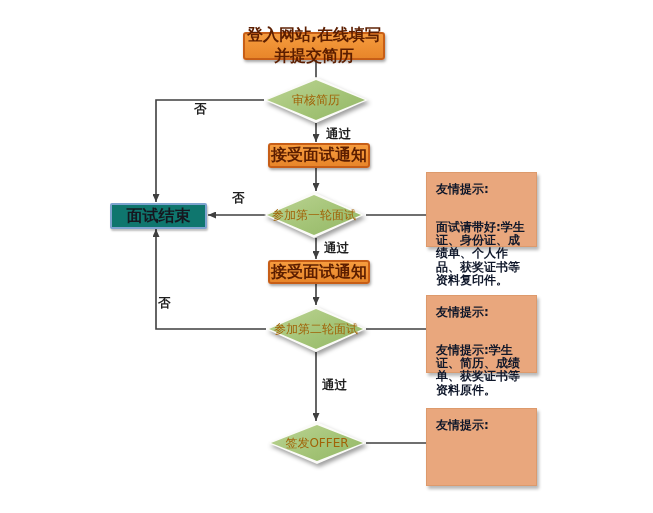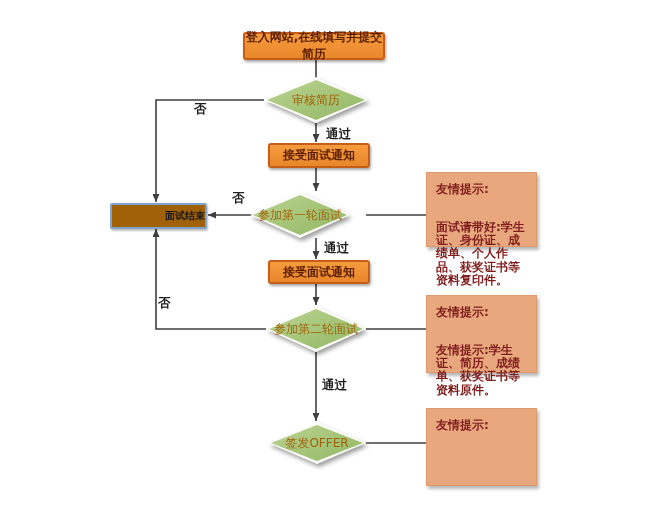--- a/index.html
+++ b/index.html
@@ -4,35 +4,35 @@
 <style>
   html,body{margin:0;padding:0;background:#fff;}
   body{font-family:"DejaVu Sans","Liberation Sans",sans-serif;}
   #canvas{position:relative;width:653px;height:513px;background:#fff;overflow:hidden;}
   #wires{position:absolute;left:0;top:0;width:653px;height:513px;}
 
   .node{position:absolute;display:flex;align-items:center;justify-content:center;
         box-sizing:border-box;text-align:center;}
   .process{background:linear-gradient(#f69c3e,#e8862a);border:2px solid #c75e17;
            border-radius:3px;box-shadow:1px 2px 3px rgba(0,0,0,.35);
-           color:#5c1e00;font-weight:bold;font-size:12px;letter-spacing:0;}
-  .terminator{background:#a16207;border:2px solid #7ea3cf;border-radius:2px;
-           box-shadow:1px 2px 2px rgba(0,0,0,.25);color:#16171f;font-weight:bold;font-size:10px;justify-content:flex-end;}
+           color:#5c1e00;font-weight:bold;font-size:16px;letter-spacing:0;}
+  .terminator{background:#0f766e;border:2px solid #7ea3cf;border-radius:2px;
+           box-shadow:1px 2px 2px rgba(0,0,0,.25);color:#16171f;font-weight:bold;font-size:16px;}
 
   .diamond{position:absolute;filter:drop-shadow(2px 3px 2px rgba(0,0,0,.38));}
   .d-outer{position:absolute;left:0;top:0;right:0;bottom:0;background:#fbfbf8;
            clip-path:polygon(50% 0,100% 50%,50% 100%,0 50%);}
   .d-inner{position:absolute;left:3px;top:3px;right:3px;bottom:3px;
            background:linear-gradient(155deg,#bcd494 0%,#a4c477 55%,#93b766 100%);
            clip-path:polygon(50% 0,100% 50%,50% 100%,0 50%);}
   .d-label{position:absolute;left:0;top:0;right:0;bottom:0;display:flex;align-items:center;
            justify-content:center;font-size:12px;font-weight:normal;color:#a16207;}
 
   .tip{position:absolute;box-sizing:border-box;background:#e9a77d;border:1px solid #dd9a6c;
-       box-shadow:2px 3px 3px rgba(0,0,0,.28);padding:8px 8px 6px 9px;color:#7f1d1d;}
+       box-shadow:2px 3px 3px rgba(0,0,0,.28);padding:8px 8px 6px 9px;color:#0f172a;}
   .tip-title{font-size:12px;font-weight:bold;margin-bottom:8px;}
   .tip-body{font-size:12px;font-weight:bold;line-height:1.1;word-break:break-all;margin-top:23px;}
 
   .edge-label{position:absolute;font-size:12.5px;font-weight:bold;color:#1f1f1f;}
 </style>
 </head>
 <body>
 
 <div id="canvas">
 
@@ -65,21 +65,21 @@
   <div class="diamond" style="left:264px;top:77px;width:104px;height:46px;">
     <div class="d-outer"></div>
     <div class="d-inner"></div>
     <div class="d-label">审核简历</div>
   </div>
 
   <div class="node process" style="left:268px;top:143px;width:102px;height:25px;">
     <span>接受面试通知</span>
   </div>
 
-  <div class="diamond" style="left:250px;top:192px;width:100px;height:46px;">
+  <div class="diamond" style="left:264px;top:192px;width:100px;height:46px;">
     <div class="d-outer"></div>
     <div class="d-inner"></div>
     <div class="d-label">参加第一轮面试</div>
   </div>
 
   <div class="node terminator" style="left:110px;top:203px;width:97px;height:26px;">
     <span>面试结束</span>
   </div>
 
   <div class="node process" style="left:268px;top:260px;width:102px;height:24px;">

